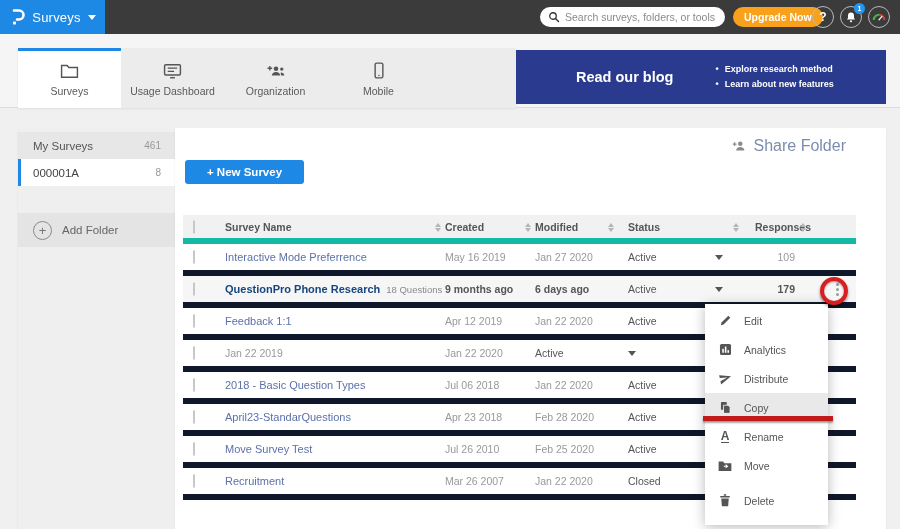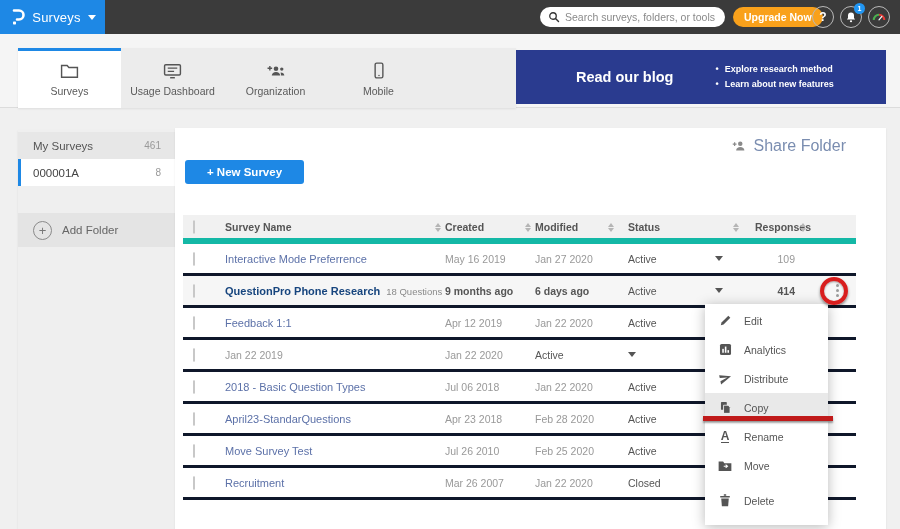--- a/index.html
+++ b/index.html
@@ -61,21 +61,21 @@
     font-size:16px; color:#7a8db0; cursor:pointer; }
   .new-survey-btn { position:absolute; left:10px; top:32px; width:119px; height:24px; background:#1e88e5;
     border:none; border-radius:3px; color:#fff; font-size:11.5px; font-weight:bold; cursor:pointer;
     font-family:"Liberation Sans","DejaVu Sans",sans-serif; }
   
   .survey-table { position:absolute; left:8px; top:87px; width:673px; }
   .t-header { position:relative; display:grid; grid-template-columns:42px 220px 90px 93px 87px 30px 75px 36px;
     align-items:center; height:29px; background:#f1f1f1; border-bottom:6px solid #14b8a6;
     font-size:10.5px; font-weight:bold; color:#555; }
   .t-row { display:grid; grid-template-columns:42px 220px 90px 93px 87px 30px 75px 36px; align-items:center;
-    height:32px; border-bottom:3px solid #0f172a; font-size:10.5px; color:#999; background:#fff; }
+    height:32px; border-bottom:6px solid #0f172a; font-size:10.5px; color:#999; background:#fff; }
   .t-row.hl { background:#f6f6f6; }
   .cb { width:13px; height:13px; border:1px solid #c8c8c8; border-radius:2px; background:#fff; margin-left:10px; cursor:pointer; }
   .name-cell { color:#5c71a8; font-size:11px; cursor:pointer; }
   .hl .name-cell { color:#17457e; font-weight:bold; }
   .q-badge { font-size:9.5px; color:#8a8a8a; font-weight:normal; margin-left:6px; }
   .hl .date-cell, .hl .resp-cell { color:#555; font-weight:bold; }
   .status-cell { color:#555; }
   .caret-cell { display:flex; }
   .caret-down { width:0; height:0; border-left:4px solid transparent; border-right:4px solid transparent;
     border-top:5px solid #555; cursor:pointer; }
@@ -289,21 +289,21 @@
         <div><span class="cb"></span></div>
         <div class="name-cell">
           <span>QuestionPro Phone Research</span><span class="q-badge">18 Questions</span>
         </div>
         <div class="date-cell">9 months ago</div>
         <div class="date-cell">6 days ago</div>
         <div class="status-cell">Active</div>
         <div class="caret-cell">
             <span class="caret-down"></span>
           </div>
-        <div class="resp-cell">414</div>
+        <div class="resp-cell">179</div>
         <div class="dots-cell">
             <span class="dots">
               <i></i>
               <i></i>
               <i></i>
             </span>
           </div>
       </div>
 
       <div class="t-row">

